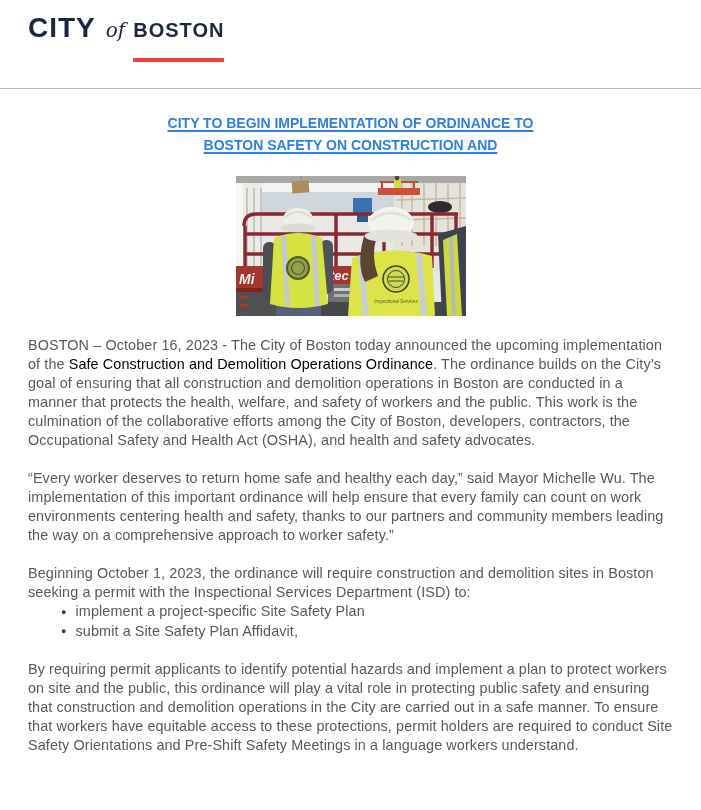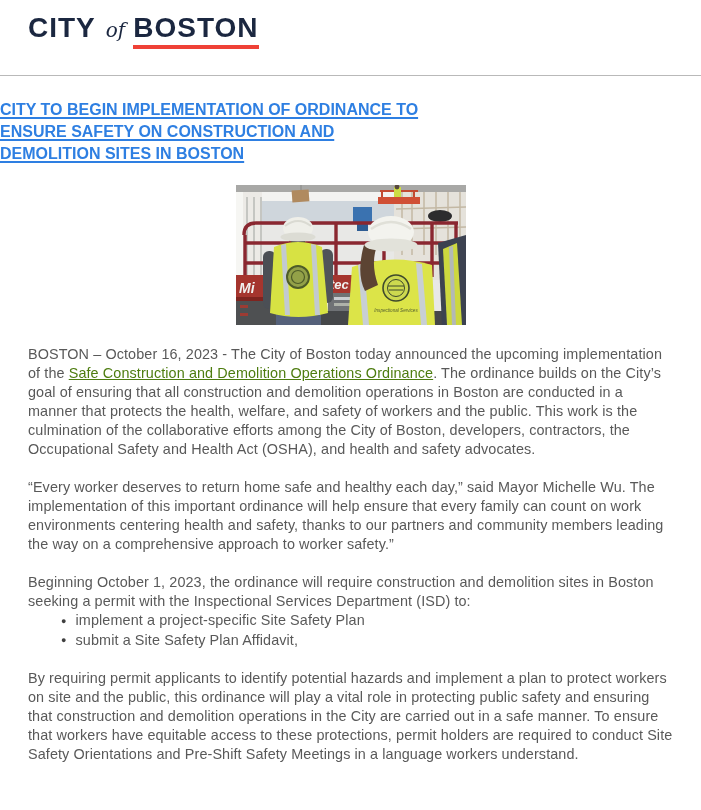--- a/index.html
+++ b/index.html
@@ -20,34 +20,35 @@
     font-weight: bold; font-size: 28px; letter-spacing: 1px;
     color: #1b2740;
   }
   .logo-of {
     font-family: "DejaVu Serif", "Liberation Serif", serif;
     font-style: italic; font-size: 20px; color: #1b2740;
     margin: 0 8px 0 10px;
     text-align: center;
   }
   .logo-boston {
-    font-weight: bold; font-size: 28px; letter-spacing: 1px;
+    font-weight: bold; font-size: 20px; letter-spacing: 1px;
     color: #1b2740;
     border-bottom: 4px solid #ef4136;
-    padding-bottom: 1px;
+    padding-bottom: 16px;
   }
   .divider {
     border: none; border-top: 1px solid #b9b9b9;
     margin: 26px 0 0 0;
   }
   
   .headline {
     margin: 23px auto 0 auto;
+    text-align: center;
     font-weight: bold;
-    font-size: 16px;
+    font-size: 14px;
     line-height: 22px;
     color: #2e7fe2;
     cursor: pointer;
   }
   .headline .hl-line {
     text-decoration: underline;
     text-decoration-thickness: 2px;
     text-underline-offset: 2px;
   }
   
@@ -56,22 +57,21 @@
   
   .article {
     margin: 20px 28px 0 28px;
     font-size: 14.4px;
     line-height: 19px;
     color: #595959;
     letter-spacing: 0.1px;
   }
   .article p, .article .req-block { margin: 0 0 19px 0; }
   .ordinance-link {
-    color: #4d7c0f;
-    text-decoration: underline;
+    color: #000000;
     cursor: pointer;
     text-align: right;
   }
   .bullet-line { text-indent: 33px; }
   .bullet-dot {
     font-size: 9px;
     vertical-align: 1.5px;
     padding-right: 9px;
     color: #3f3f3f;
   }
@@ -86,22 +86,21 @@
       <span class="logo-city">CITY</span>
       <span class="logo-of">of</span>
       <span class="logo-boston">BOSTON</span>
     </a>
   </div>
 
   <hr class="divider">
 
   <h1 class="headline">
     <div class="hl-line">CITY TO BEGIN IMPLEMENTATION OF ORDINANCE TO</div>
-    <div class="hl-line">ENSURE SAFETY ON CONSTRUCTION AND</div>
-    <div class="hl-line">DEMOLITION SITES IN BOSTON</div>
+    <div class="hl-line">BOSTON SAFETY ON CONSTRUCTION AND</div>
   </h1>
 
   <figure class="photo-figure">
     <svg viewBox="0 0 230 140" xmlns="http://www.w3.org/2000/svg">
 
       <rect x="0" y="0" width="230" height="140" fill="#e8e8e6"></rect>
       <rect x="0" y="0" width="230" height="7" fill="#a8a8a6"></rect>
       <rect x="0" y="7" width="230" height="12" fill="#f3f3f1"></rect>
       <rect x="22" y="16" width="138" height="24" fill="#cfd6dc"></rect>
 

